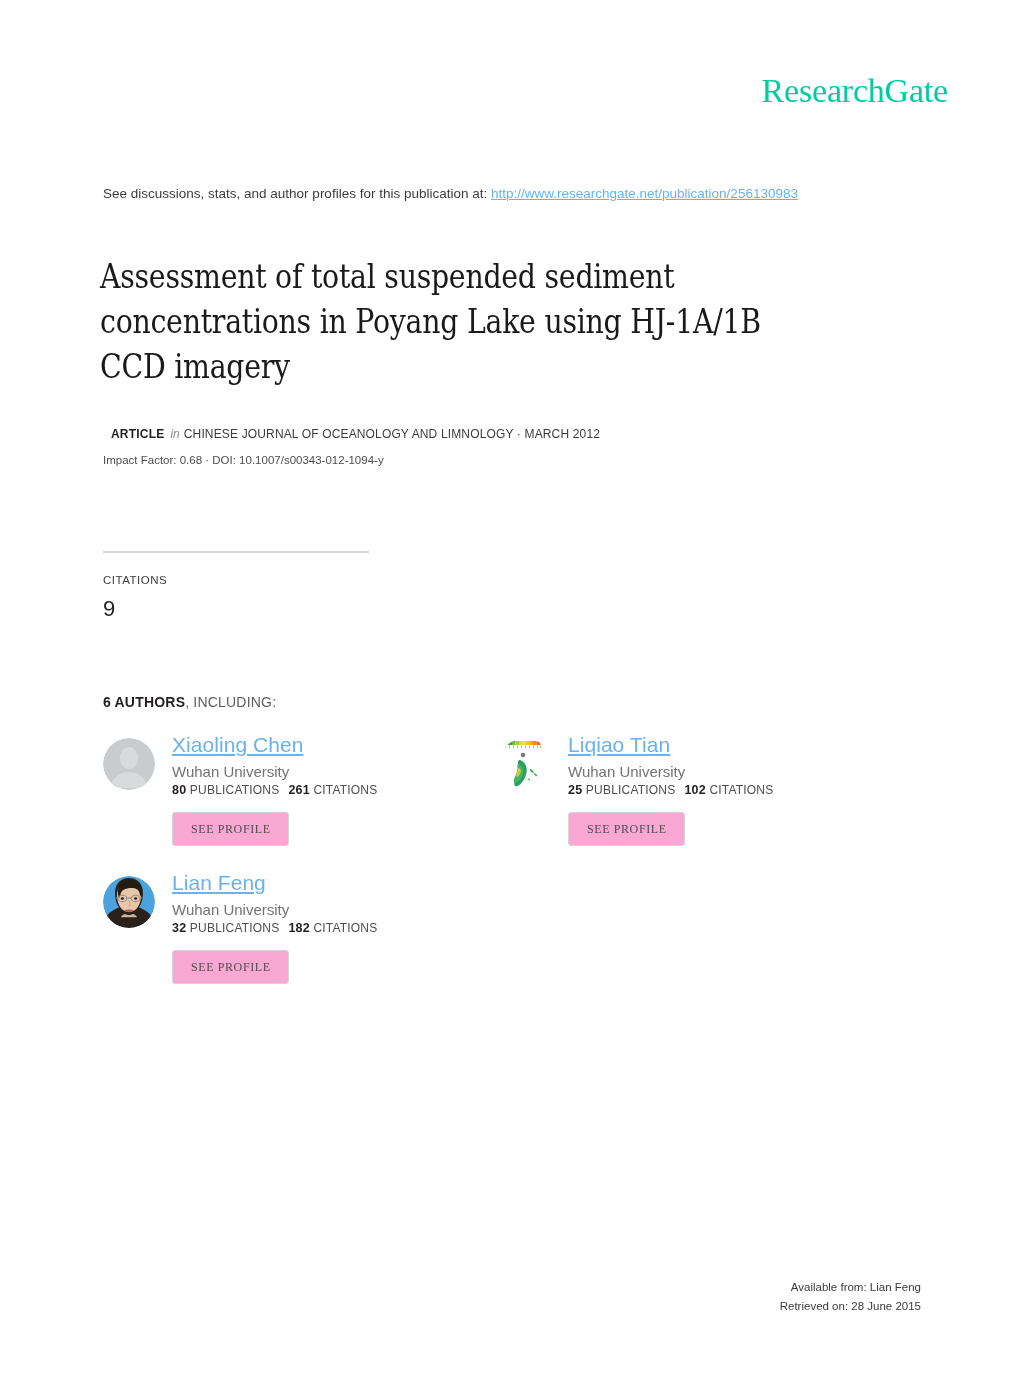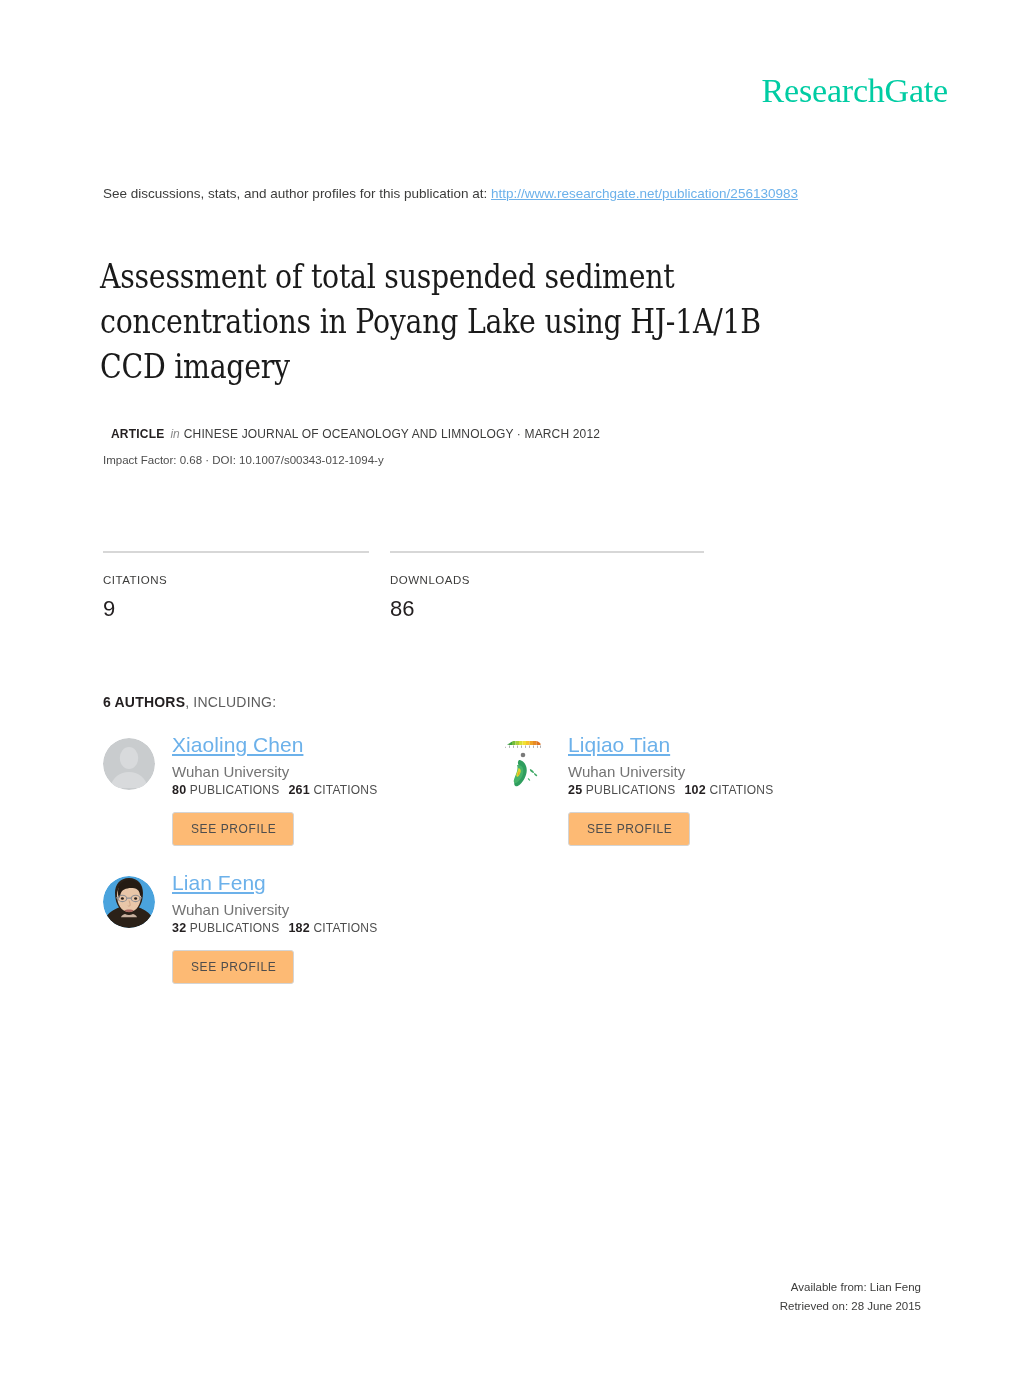--- a/index.html
+++ b/index.html
@@ -219,27 +219,27 @@
     font-size: 12.5px;
   }
   .author-stats .gap { display: inline-block; width: 9px; }
 
   .see-profile {
     display: inline-block;
     margin-top: 13px;
     padding: 9px 17px 9px 18px;
     border: 1px solid #d4d4d4;
     border-radius: 3px;
-    background: #fdba74;
+    background: #f9a8d4;
     font-size: 12px;
     letter-spacing: 0.6px;
     color: #4d4d4d;
     line-height: 14px;
     cursor: pointer;
-    font-family: Liberation Sans, sans-serif;
+    font-family: Liberation Serif, serif;
   }
 
   
   .footer {
     position: absolute;
     top: 1278px;
     left: 0;
     width: 818px;
     text-align: right;
     font-size: 11.5px;
@@ -265,25 +265,20 @@
     <span class="kw">ARTICLE</span><span class="in">in</span><span class="journal">CHINESE JOURNAL OF OCEANOLOGY AND LIMNOLOGY · MARCH 2012</span>
   </div>
 
   <div class="impact-line">Impact Factor: 0.68 · DOI: 10.1007/s00343-012-1094-y</div>
 
   <div class="stats">
     <div class="stat stat-0">
       <div class="rule"></div>
       <div class="stat-label">CITATIONS</div>
       <div class="stat-value">9</div>
-    </div>
-    <div class="stat stat-1">
-      <div class="rule"></div>
-      <div class="stat-label">DOWNLOADS</div>
-      <div class="stat-value">86</div>
     </div>
   </div>
 
   <div class="authors-heading">
     <b>6 AUTHORS</b><span>, INCLUDING:</span>
   </div>
 
   <div class="author-grid">
 
     <div class="author-row row-1">

